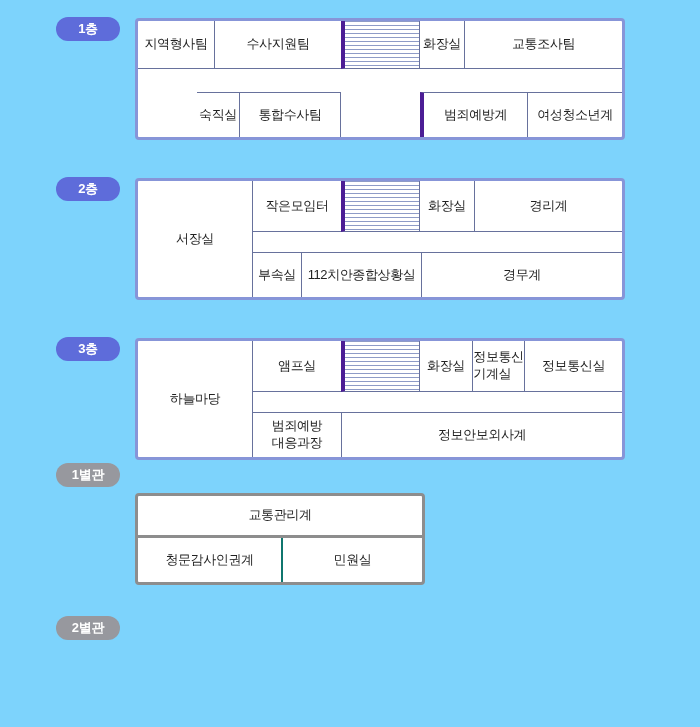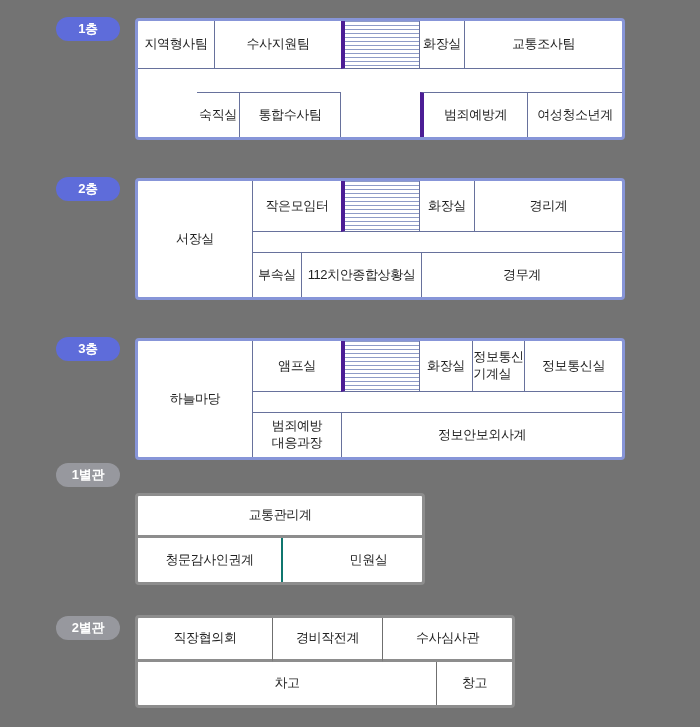--- a/index.html
+++ b/index.html
@@ -1,17 +1,17 @@
 <!DOCTYPE html>
 <html><head>
 <meta charset="utf-8">
 <style>
   html,body{margin:0;padding:0;background:#ffffff;}
   body{font-family:"Liberation Sans","DejaVu Sans",sans-serif;}
-  .page{position:relative;width:700px;height:727px;background:#737373;overflow:hidden;}
+  .page{position:relative;width:700px;height:727px;background:#7dd3fc;overflow:hidden;}
 
   .badge{
     position:absolute;left:56px;width:64px;height:24px;line-height:24px;
     border-radius:12px;text-align:center;color:#ffffff;font-size:13px;font-weight:bold;
     letter-spacing:-0.3px;
   }
   .badge.blue{background:#5e6cda;}
   .badge.gray{background:#97989e;}
 
   .floor-box{
@@ -80,25 +80,18 @@
     <div class="cell bb" style="left:387px;top:0;width:97px;height:51px;">정보통신실</div>
     <div class="cell bt br" style="left:115px;top:71px;width:89px;height:45px;">범죄예방
 대응과장</div>
     <div class="cell bt" style="left:204px;top:71px;width:280px;height:45px;">정보안보외사계</div>
   </div>
 
   <div class="badge gray" style="top:463px;text-align:center;">1별관</div>
   <div class="annex-box" style="top:493px;width:290px;height:92px;">
     <div class="cell g-bb3" style="left:0;top:0;width:284px;height:42px;">교통관리계</div>
     <div class="cell g-br2" style="left:0;top:42px;width:145px;height:44px;">청문감사인권계</div>
-    <div class="cell" style="left:145px;top:42px;width:139px;height:44px;margin-left:16px;">민원실</div>
+    <div class="cell" style="left:145px;top:42px;width:139px;height:44px;">민원실</div>
   </div>
 
   <div class="badge gray" style="top:616px;">2별관</div>
-  <div class="annex-box" style="top:615px;width:380px;height:93px;">
-    <div class="cell g-br1 g-bb3" style="left:0;top:0;width:135px;height:44px;">직장협의회</div>
-    <div class="cell g-br1 g-bb3" style="left:135px;top:0;width:110px;height:44px;">경비작전계</div>
-    <div class="cell g-bb3" style="left:245px;top:0;width:129px;height:44px;">수사심사관</div>
-    <div class="cell g-br1" style="left:0;top:44px;width:299px;height:43px;">차고</div>
-    <div class="cell" style="left:299px;top:44px;width:75px;height:43px;">창고</div>
-  </div>
 
 </div>
 
 </body></html>

